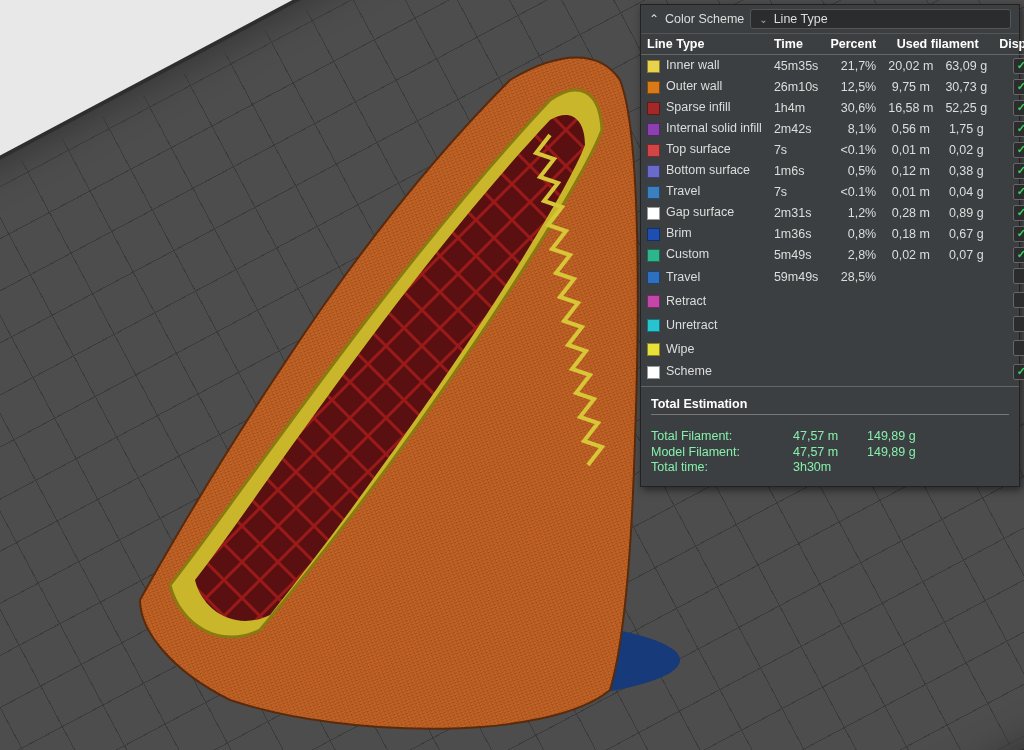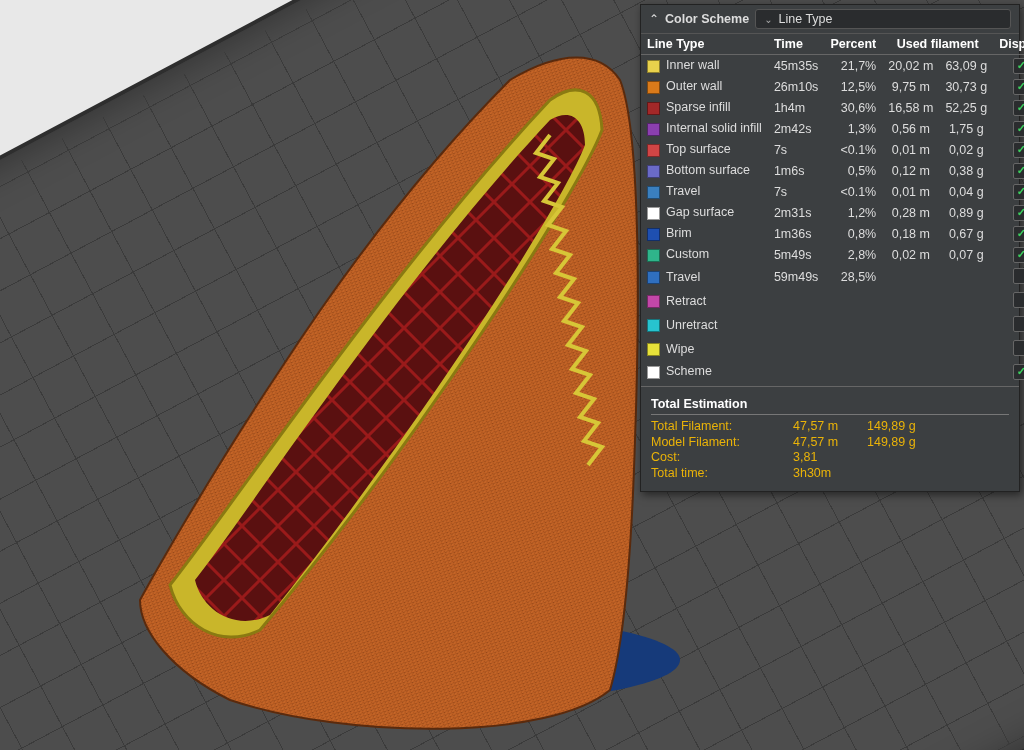--- a/index.html
+++ b/index.html
@@ -14,37 +14,37 @@
   .plate-text{position:absolute;left:40px;top:260px;font-size:110px;font-weight:700;
     font-family:"Arial Black",Arial,sans-serif;letter-spacing:18px;color:rgba(255,255,255,.10);
     transform:rotate(90deg);transform-origin:left top;white-space:nowrap;pointer-events:none;}
   
   .model{position:absolute;left:80px;top:40px;width:600px;height:700px;pointer-events:none;}
   
   .panel{position:absolute;right:4px;top:4px;width:378px;background:#3c3f41;color:#ddd;font-size:12.5px;
     border:1px solid #222;box-shadow:2px 3px 8px rgba(0,0,0,.5);}
   .panel-header{display:flex;align-items:center;gap:6px;background:#3c3f41;padding:4px 8px;border-bottom:1px solid #555;}
   .panel-header .chev{font-size:12px;cursor:pointer;}
-  .panel-header .title{font-weight:bold;}
+  .panel-header .title{font-weight:normal;}
   .scheme-sel{flex:1;background:#2a2c2e;border:1px solid #555;color:#ddd;padding:2px 8px;border-radius:3px;display:flex;align-items:center;gap:6px;cursor:pointer;}
   .scheme-sel .arr{font-size:10px;color:#aaa;}
   table{width:100%;border-collapse:collapse;}
   thead td{font-weight:bold;color:#fff;border-bottom:1px solid #666;padding:3px 6px;}
   tbody td{padding:2.5px 6px;white-space:nowrap;}
   .sw{display:inline-block;width:11px;height:11px;vertical-align:middle;margin-right:6px;border:1px solid rgba(0,0,0,.4);}
   .chk{display:inline-block;width:14px;height:14px;background:#2a2c2e;border:1px solid #666;border-radius:2px;text-align:center;line-height:12px;font-size:11px;cursor:pointer;}
   .chk.on::after{content:"✓";color:#3ccf5e;font-weight:bold;}
   .col-time{text-align:left;}
   .col-pct{text-align:right;}
   .col-used{text-align:center;}
   .col-disp{text-align:center;width:50px;}
   .sep{height:1px;background:#666;margin:4px 0;}
   .est{padding:6px 10px 10px 10px;}
-  .est .hdr{font-weight:bold;color:#fff;margin-bottom:4px;}
-  .est-row{display:flex;gap:14px;margin:1.5px 0;color:#eab308;}
+  .est .hdr{font-weight:bold;color:#fff;margin-bottom:14px;}
+  .est-row{display:flex;gap:14px;margin:1.5px 0;color:#86efac;}
   .est-row .lbl{width:128px;}
   .est-row .v1{width:60px;}
   .underline{border-bottom:1px solid #777;padding-bottom:3px;margin-bottom:4px;}
 </style>
 </head>
 <body>
 
 <div class="viewport">
   <div class="plate">
     <div class="plate-body">
@@ -139,21 +139,21 @@
             <td><span class="sw" style="background:#a32828"></span><span>Sparse infill</span></td>
             <td class="col-time">1h4m</td>
             <td class="col-pct">30,6%</td>
             <td class="col-used">16,58 m</td>
             <td class="col-used">52,25 g</td>
             <td class="col-disp"><span class="chk on"></span></td>
           </tr>
           <tr>
             <td><span class="sw" style="background:#8b3fb0"></span><span>Internal solid infill</span></td>
             <td class="col-time">2m42s</td>
-            <td class="col-pct">1,3%</td>
+            <td class="col-pct">8,1%</td>
             <td class="col-used">0,56 m</td>
             <td class="col-used">1,75 g</td>
             <td class="col-disp"><span class="chk on"></span></td>
           </tr>
           <tr>
             <td><span class="sw" style="background:#d14545"></span><span>Top surface</span></td>
             <td class="col-time">7s</td>
             <td class="col-pct">&lt;0.1%</td>
             <td class="col-used">0,01 m</td>
             <td class="col-used">0,02 g</td>
@@ -249,25 +249,20 @@
             <span class="lbl">Total Filament:</span>
             <span class="v1">47,57 m</span>
             <span class="v2">149,89 g</span>
           </div>
           <div class="est-row">
             <span class="lbl">Model Filament:</span>
             <span class="v1">47,57 m</span>
             <span class="v2">149,89 g</span>
           </div>
           <div class="est-row">
-            <span class="lbl">Cost:</span>
-            <span class="v1">3,81</span>
-            <span class="v2"></span>
-          </div>
-          <div class="est-row">
             <span class="lbl">Total time:</span>
             <span class="v1">3h30m</span>
             <span class="v2"></span>
           </div>
         </div>
     </div>
   </div>
 </div>
 
 </body></html>

